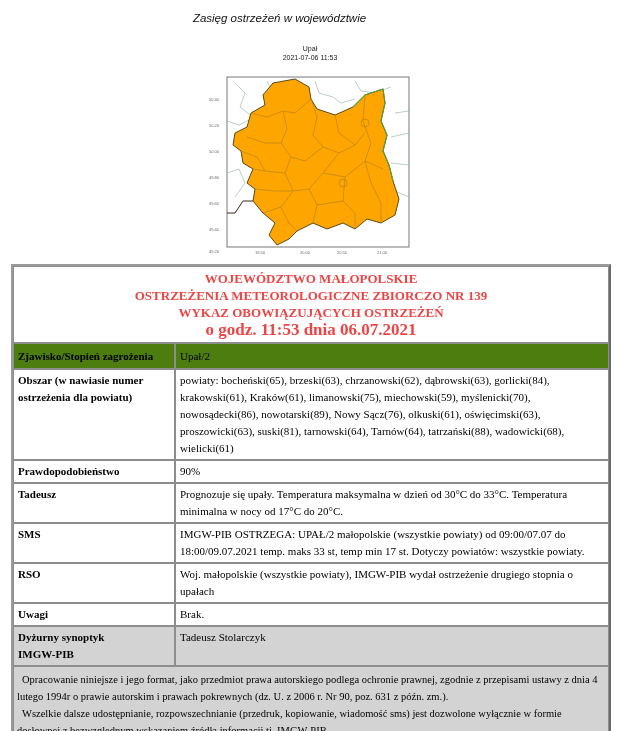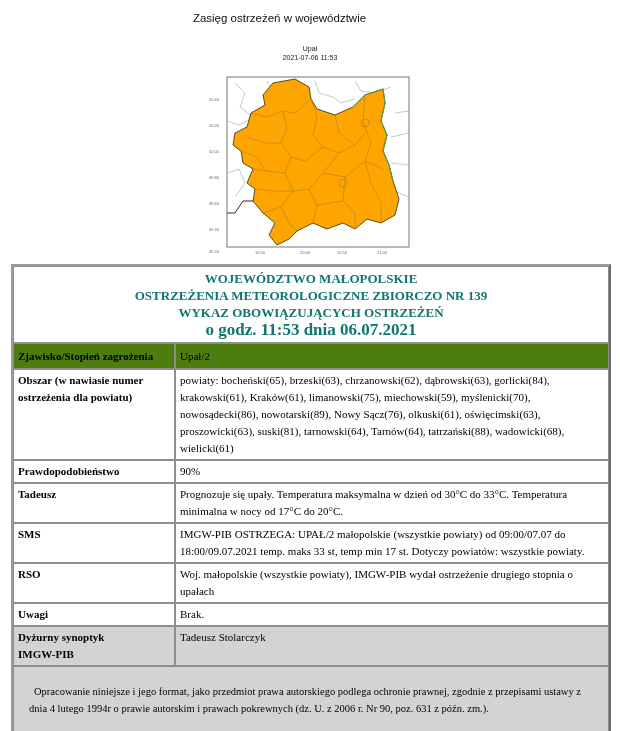--- a/index.html
+++ b/index.html
@@ -1,29 +1,29 @@
 <!DOCTYPE html>
 <html><head>
   <meta charset="utf-8">
   <style>
     html, body { margin: 0; padding: 0; background: #ffffff; }
     body { width: 620px; height: 731px; position: relative; overflow: hidden; font-family: "Liberation Serif", serif; color: #000; }
-    .top-title { position: absolute; left: 0; top: 12px; width: 559px; text-align: center; font-family: "Liberation Sans", sans-serif; font-size: 11.5px; color: #111; }
+    .top-title { position: absolute; left: 0; top: 12px; width: 559px; text-align: center; font-family: "Liberation Sans", sans-serif; font-size: 11.5px; color: #111; font-style: italic; }
     .map-sub { position: absolute; left: 0; top: 44px; width: 620px; text-align: center; font-family: "Liberation Sans", sans-serif; font-size: 7px; line-height: 9px; color: #222; }
     .map-box { position: absolute; left: 205px; top: 73px; width: 208px; height: 184px; }
     .map-box svg { display: block; }
     table.warn { position: absolute; left: 11px; top: 264px; width: 600px; border-collapse: separate; border-spacing: 0; border: 2px solid #9a9a9a; border-right-color: #6b6b6b; border-bottom-color: #6b6b6b; font-size: 11px; }
     table.warn td { border: 1px solid #8d8d8d; padding: 2px 4px; vertical-align: top; line-height: 17px; }
-    .hdr-cell { text-align: center; color: #0f766e; font-weight: bold; font-size: 13px; line-height: 19px; padding: 3px 4px 4px 4px !important; background: #fff; margin-top: 8px; }
+    .hdr-cell { text-align: center; color: #ef4444; font-weight: bold; font-size: 13px; line-height: 19px; padding: 3px 4px 4px 4px !important; background: #fff; margin-top: 8px; }
     .hdr-cell .l4 { font-size: 17px; }
     .row-orange td { background: #4d7c0f; height: 20px; vertical-align: middle !important; }
     .lbl { width: 152px; font-weight: bold; }
     .row-grey td { background: #d3d3d3; margin-left: 44px; }
     .foot-cell { background: #d3d3d3; font-size: 10.5px; line-height: 16px; padding: 4px 3px 6px 3px !important; }
-    .foot-cell p { margin: 12px; text-indent: 5px; }
+    .foot-cell p { margin: 0; text-indent: 5px; }
   </style>
 </head>
 <body>
 
 <div class="top-title">Zasięg ostrzeżeń w województwie</div>
 
 <div class="map-sub">
   <div>Upał</div>
   <div>2021-07-06 11:53</div>
 </div>

